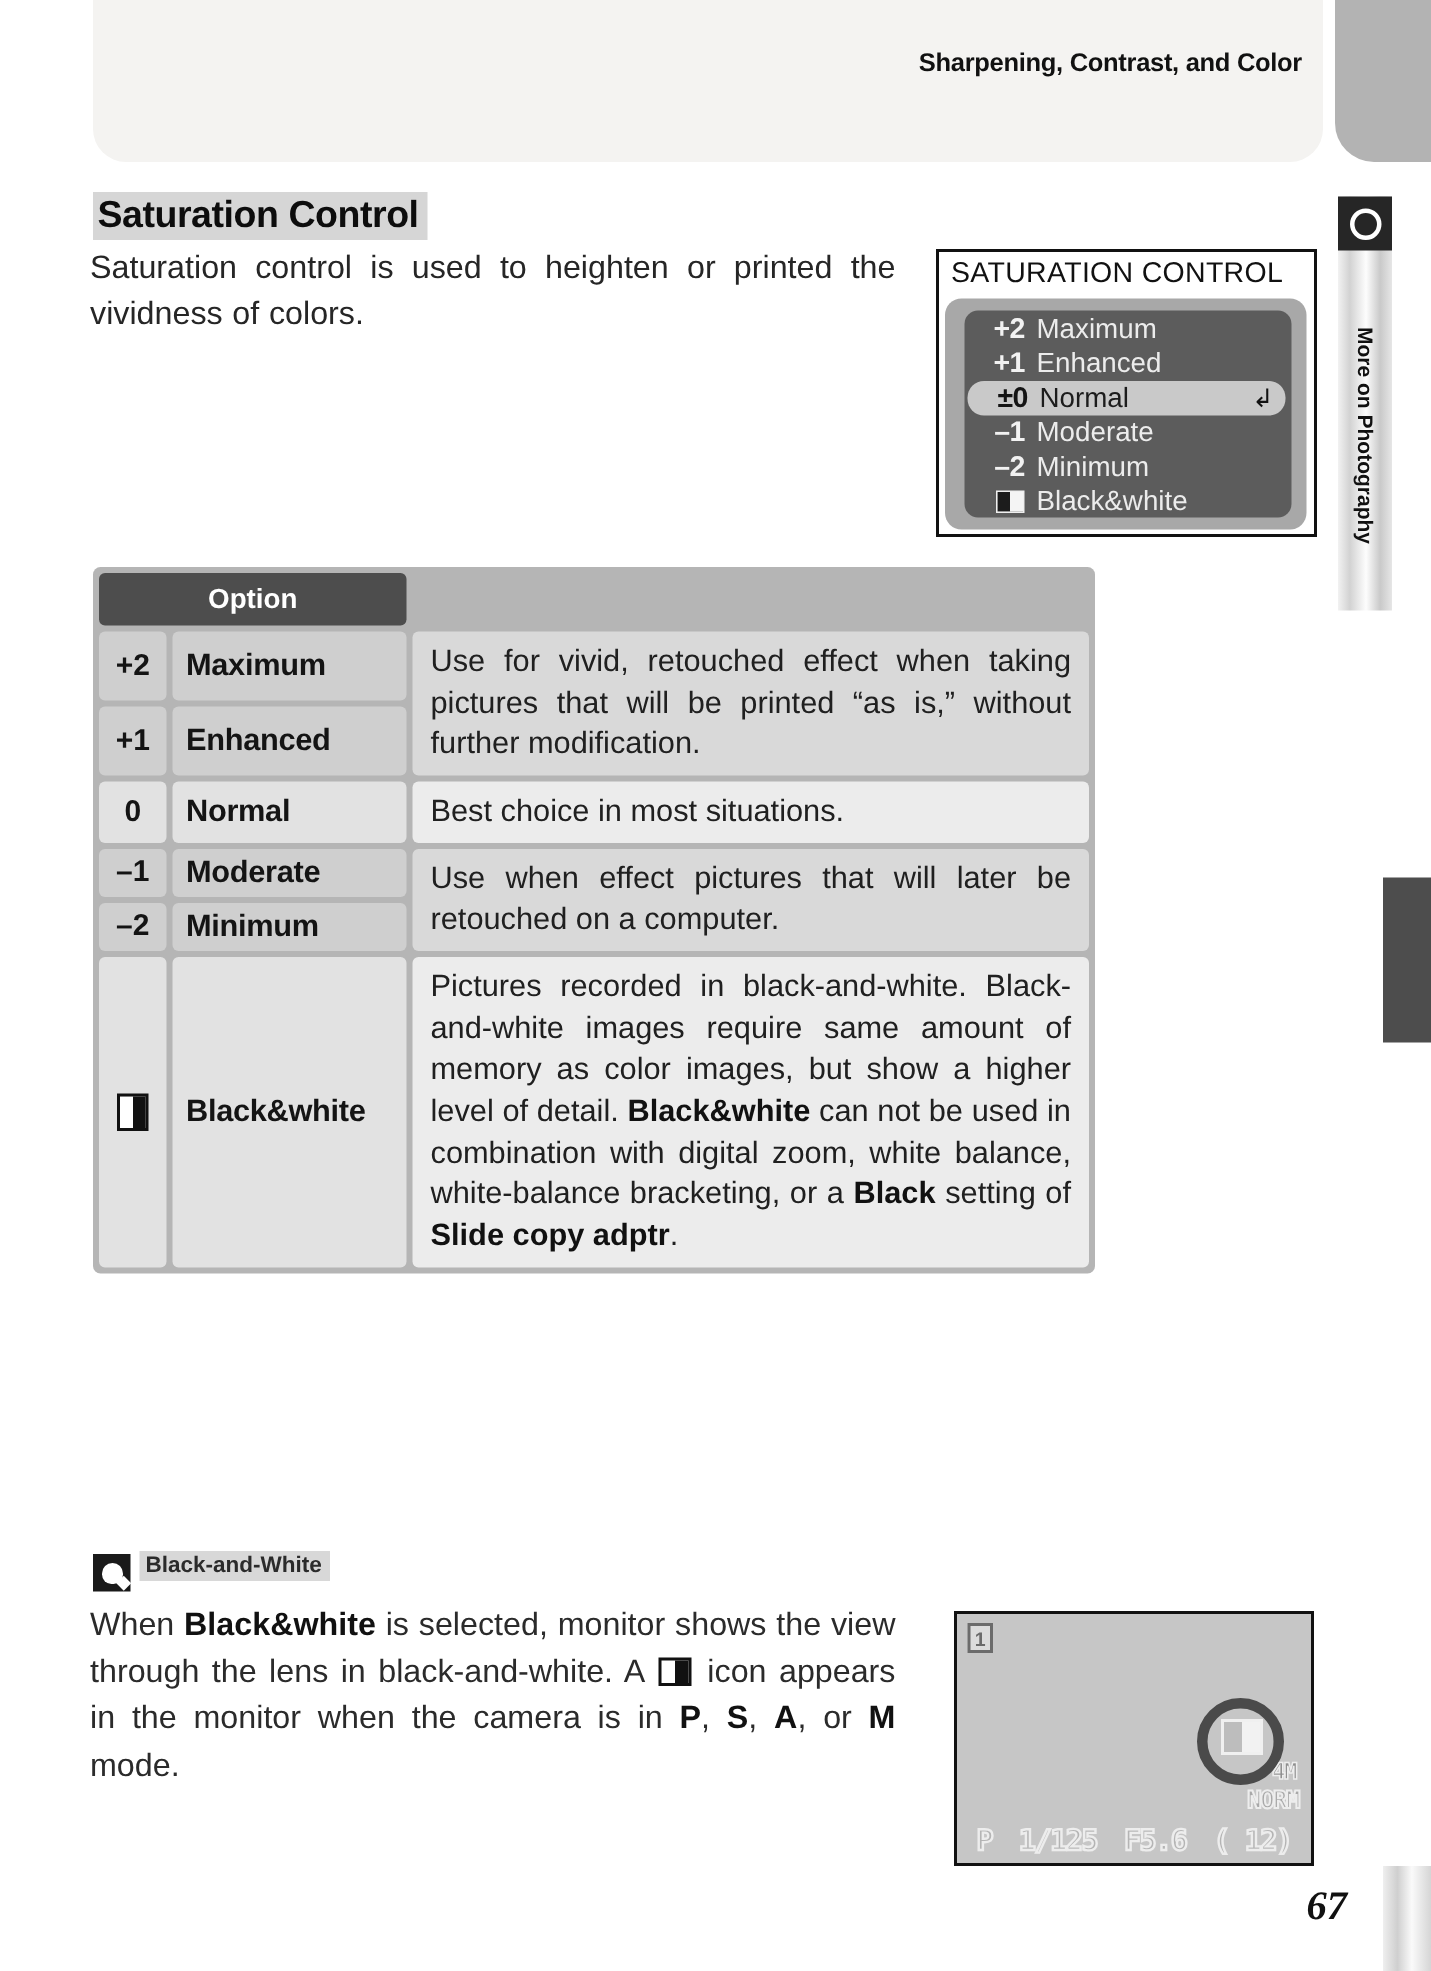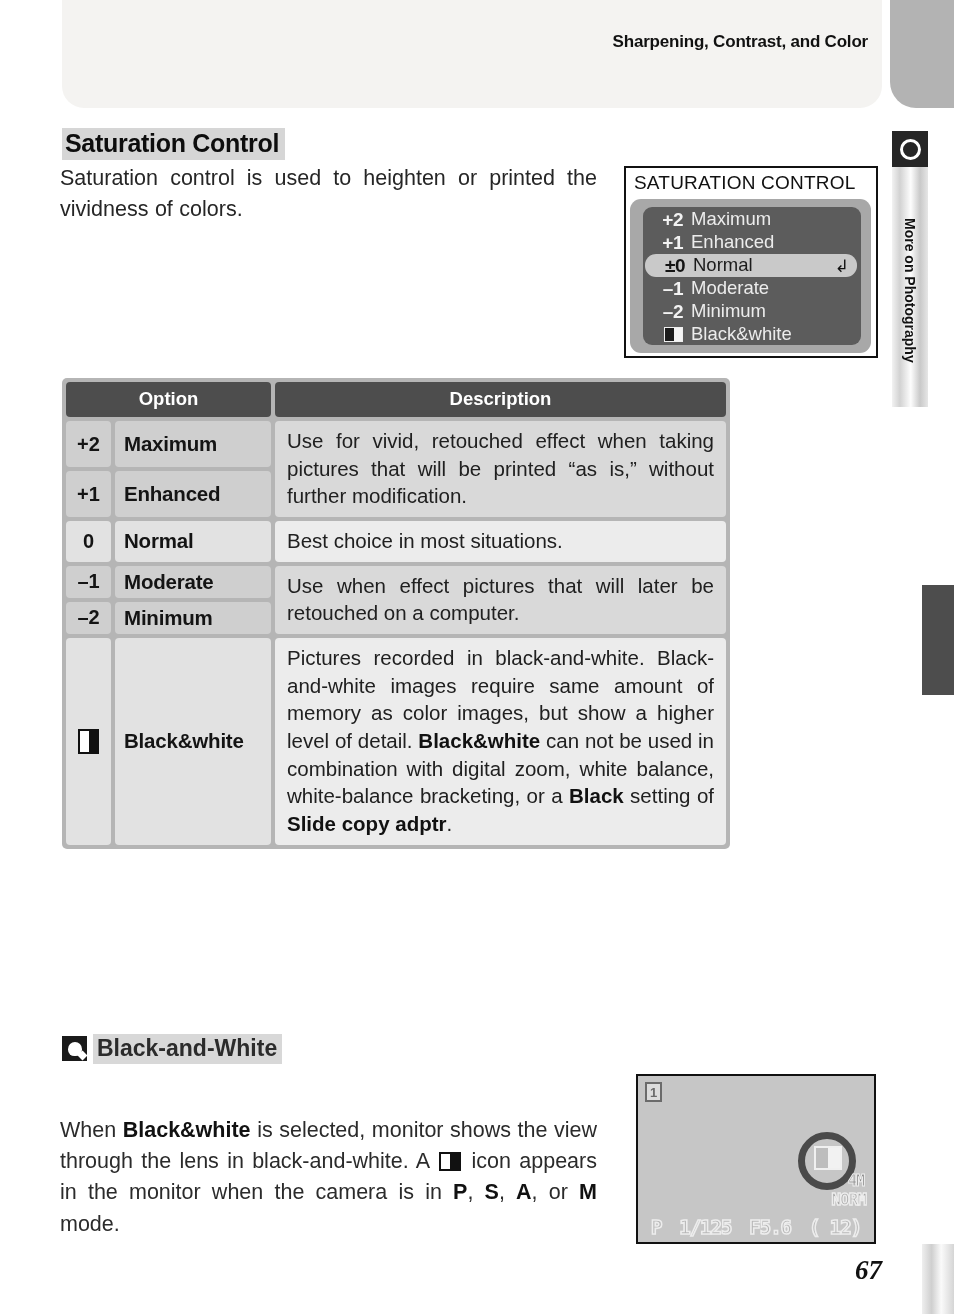--- a/index.html
+++ b/index.html
@@ -304,37 +304,36 @@
     content: "";
     position: absolute;
     right: -4px; bottom: -3px;
     width: 7px; height: 7px;
     background: #fff;
     transform: rotate(45deg);
   }
   .note-heading {
     position: absolute;
     left: 93px; top: 1034px;
-    font-size: 23px;
+    font-size: 15px;
     font-weight: bold;
     color: #2b2b2b;
     background: #d8d8d8;
     padding: 1px 5px 2px 4px;
     white-space: nowrap;
   }
   .note-body {
     position: absolute;
     left: 60px; top: 1068px;
     width: 537px;
     font-size: 21.5px;
     line-height: 1.45;
     color: #2b2b2b;
     text-align: justify;
     text-align-last: left;
-    margin-top: 47px;
   }
   .note-body b { color: #111; font-weight: bold; }
   .bw-inline {
     display: inline-block;
     width: 22px; height: 19px;
     border: 2px solid #111;
     background: linear-gradient(to right, #ffffff 0 50%, #111111 50% 100%);
     vertical-align: -3px;
     margin: 0 2px;
   }
@@ -406,21 +405,21 @@
     color: #b4b4b4;
     -webkit-text-stroke: 1.6px #ededed;
     font-family: "DejaVu Sans Mono", monospace;
     letter-spacing: -1px;
     padding: 0 4px;
   }
 
   
   .page-num {
     position: absolute;
-    right: 72px; bottom: 28px;
+    right: 56px; bottom: 28px;
     font-size: 27px;
     font-style: italic;
     font-weight: bold;
     color: #111;
     font-family: "Liberation Serif", serif;
   }
   .footer-bar {
     position: absolute;
     left: 922px; top: 1244px;
     width: 32px; height: 70px;
@@ -477,21 +476,20 @@
           </div>
           <div class="mlabel">Black&amp;white</div>
         </div>
       </div>
   </div>
 </div>
 
 <div class="opt-table">
   <div class="tbl-head">
     <div class="th th-option">Option</div>
-    <div class="th th-desc">Description</div>
   </div>
   <div class="tbl-body">
       <div class="trow">
         <div class="grp grp-2">
           <div class="opt-col" style="flex: 1 1 0%;">
             <div class="opt-val">+2</div>
             <div class="opt-name">Maximum</div>
           </div>
           <div class="opt-col" style="flex: 1 1 0%;">
             <div class="opt-val">+1</div>

